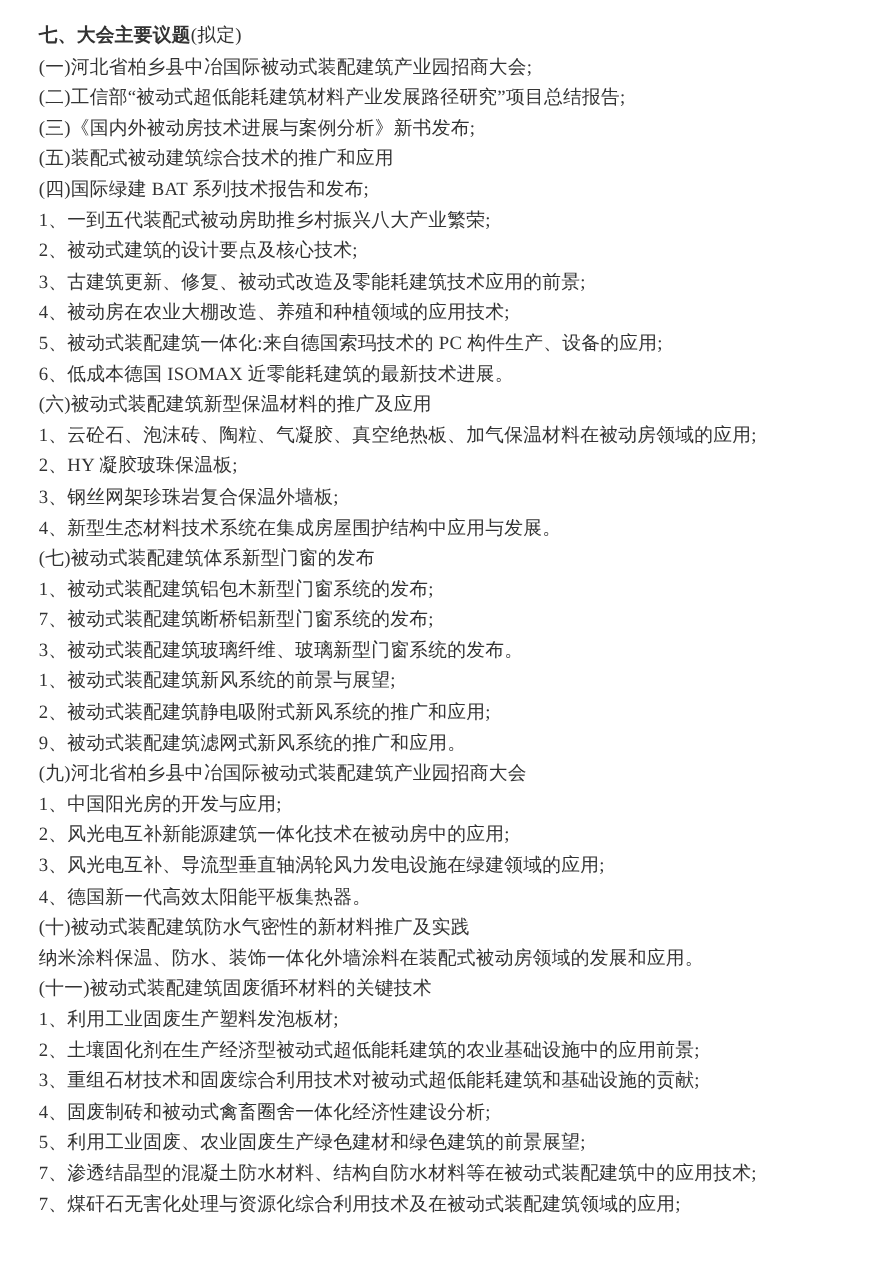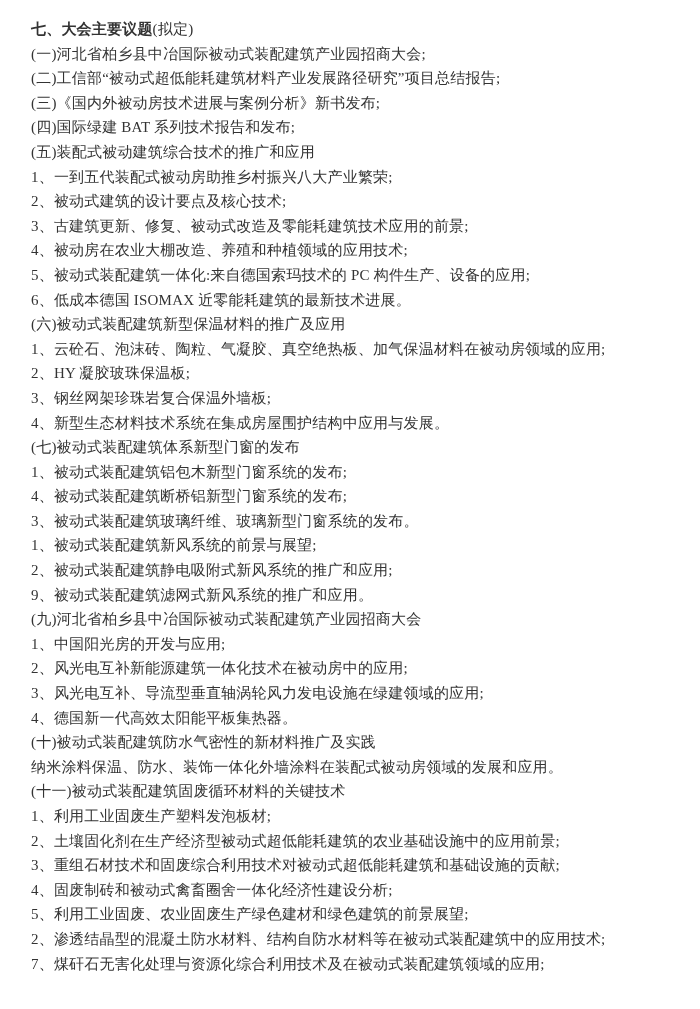--- a/index.html
+++ b/index.html
@@ -32,48 +32,48 @@
   }
 </style>
 </head>
 <body>
 
 <div class="doc">
   <div class="line"><span class="title-main">七、大会主要议题</span><span>(拟定)</span></div>
   <div class="line">(一)河北省柏乡县中冶国际被动式装配建筑产业园招商大会;</div>
   <div class="line">(二)工信部“被动式超低能耗建筑材料产业发展路径研究”项目总结报告;</div>
   <div class="line">(三)《国内外被动房技术进展与案例分析》新书发布;</div>
+  <div class="line">(五)装配式被动建筑综合技术的推广和应用</div>
   <div class="line">(四)国际绿建 BAT 系列技术报告和发布;</div>
-  <div class="line">(五)装配式被动建筑综合技术的推广和应用</div>
   <div class="line">1、一到五代装配式被动房助推乡村振兴八大产业繁荣;</div>
   <div class="line">2、被动式建筑的设计要点及核心技术;</div>
   <div class="line">3、古建筑更新、修复、被动式改造及零能耗建筑技术应用的前景;</div>
   <div class="line">4、被动房在农业大棚改造、养殖和种植领域的应用技术;</div>
   <div class="line">5、被动式装配建筑一体化:来自德国索玛技术的 PC 构件生产、设备的应用;</div>
   <div class="line">6、低成本德国 ISOMAX 近零能耗建筑的最新技术进展。</div>
   <div class="line">(六)被动式装配建筑新型保温材料的推广及应用</div>
   <div class="line">1、云砼石、泡沫砖、陶粒、气凝胶、真空绝热板、加气保温材料在被动房领域的应用;</div>
   <div class="line">2、HY 凝胶玻珠保温板;</div>
   <div class="line">3、钢丝网架珍珠岩复合保温外墙板;</div>
   <div class="line">4、新型生态材料技术系统在集成房屋围护结构中应用与发展。</div>
   <div class="line">(七)被动式装配建筑体系新型门窗的发布</div>
   <div class="line">1、被动式装配建筑铝包木新型门窗系统的发布;</div>
-  <div class="line">4、被动式装配建筑断桥铝新型门窗系统的发布;</div>
+  <div class="line">7、被动式装配建筑断桥铝新型门窗系统的发布;</div>
   <div class="line">3、被动式装配建筑玻璃纤维、玻璃新型门窗系统的发布。</div>
   <div class="line">1、被动式装配建筑新风系统的前景与展望;</div>
   <div class="line">2、被动式装配建筑静电吸附式新风系统的推广和应用;</div>
   <div class="line">9、被动式装配建筑滤网式新风系统的推广和应用。</div>
   <div class="line">(九)河北省柏乡县中冶国际被动式装配建筑产业园招商大会</div>
   <div class="line">1、中国阳光房的开发与应用;</div>
   <div class="line">2、风光电互补新能源建筑一体化技术在被动房中的应用;</div>
   <div class="line">3、风光电互补、导流型垂直轴涡轮风力发电设施在绿建领域的应用;</div>
   <div class="line">4、德国新一代高效太阳能平板集热器。</div>
   <div class="line">(十)被动式装配建筑防水气密性的新材料推广及实践</div>
   <div class="line">纳米涂料保温、防水、装饰一体化外墙涂料在装配式被动房领域的发展和应用。</div>
   <div class="line">(十一)被动式装配建筑固废循环材料的关键技术</div>
   <div class="line">1、利用工业固废生产塑料发泡板材;</div>
   <div class="line">2、土壤固化剂在生产经济型被动式超低能耗建筑的农业基础设施中的应用前景;</div>
   <div class="line">3、重组石材技术和固废综合利用技术对被动式超低能耗建筑和基础设施的贡献;</div>
   <div class="line">4、固废制砖和被动式禽畜圈舍一体化经济性建设分析;</div>
   <div class="line">5、利用工业固废、农业固废生产绿色建材和绿色建筑的前景展望;</div>
-  <div class="line">2、渗透结晶型的混凝土防水材料、结构自防水材料等在被动式装配建筑中的应用技术;</div>
+  <div class="line">7、渗透结晶型的混凝土防水材料、结构自防水材料等在被动式装配建筑中的应用技术;</div>
   <div class="line">7、煤矸石无害化处理与资源化综合利用技术及在被动式装配建筑领域的应用;</div>
 </div>
 
 </body></html>

